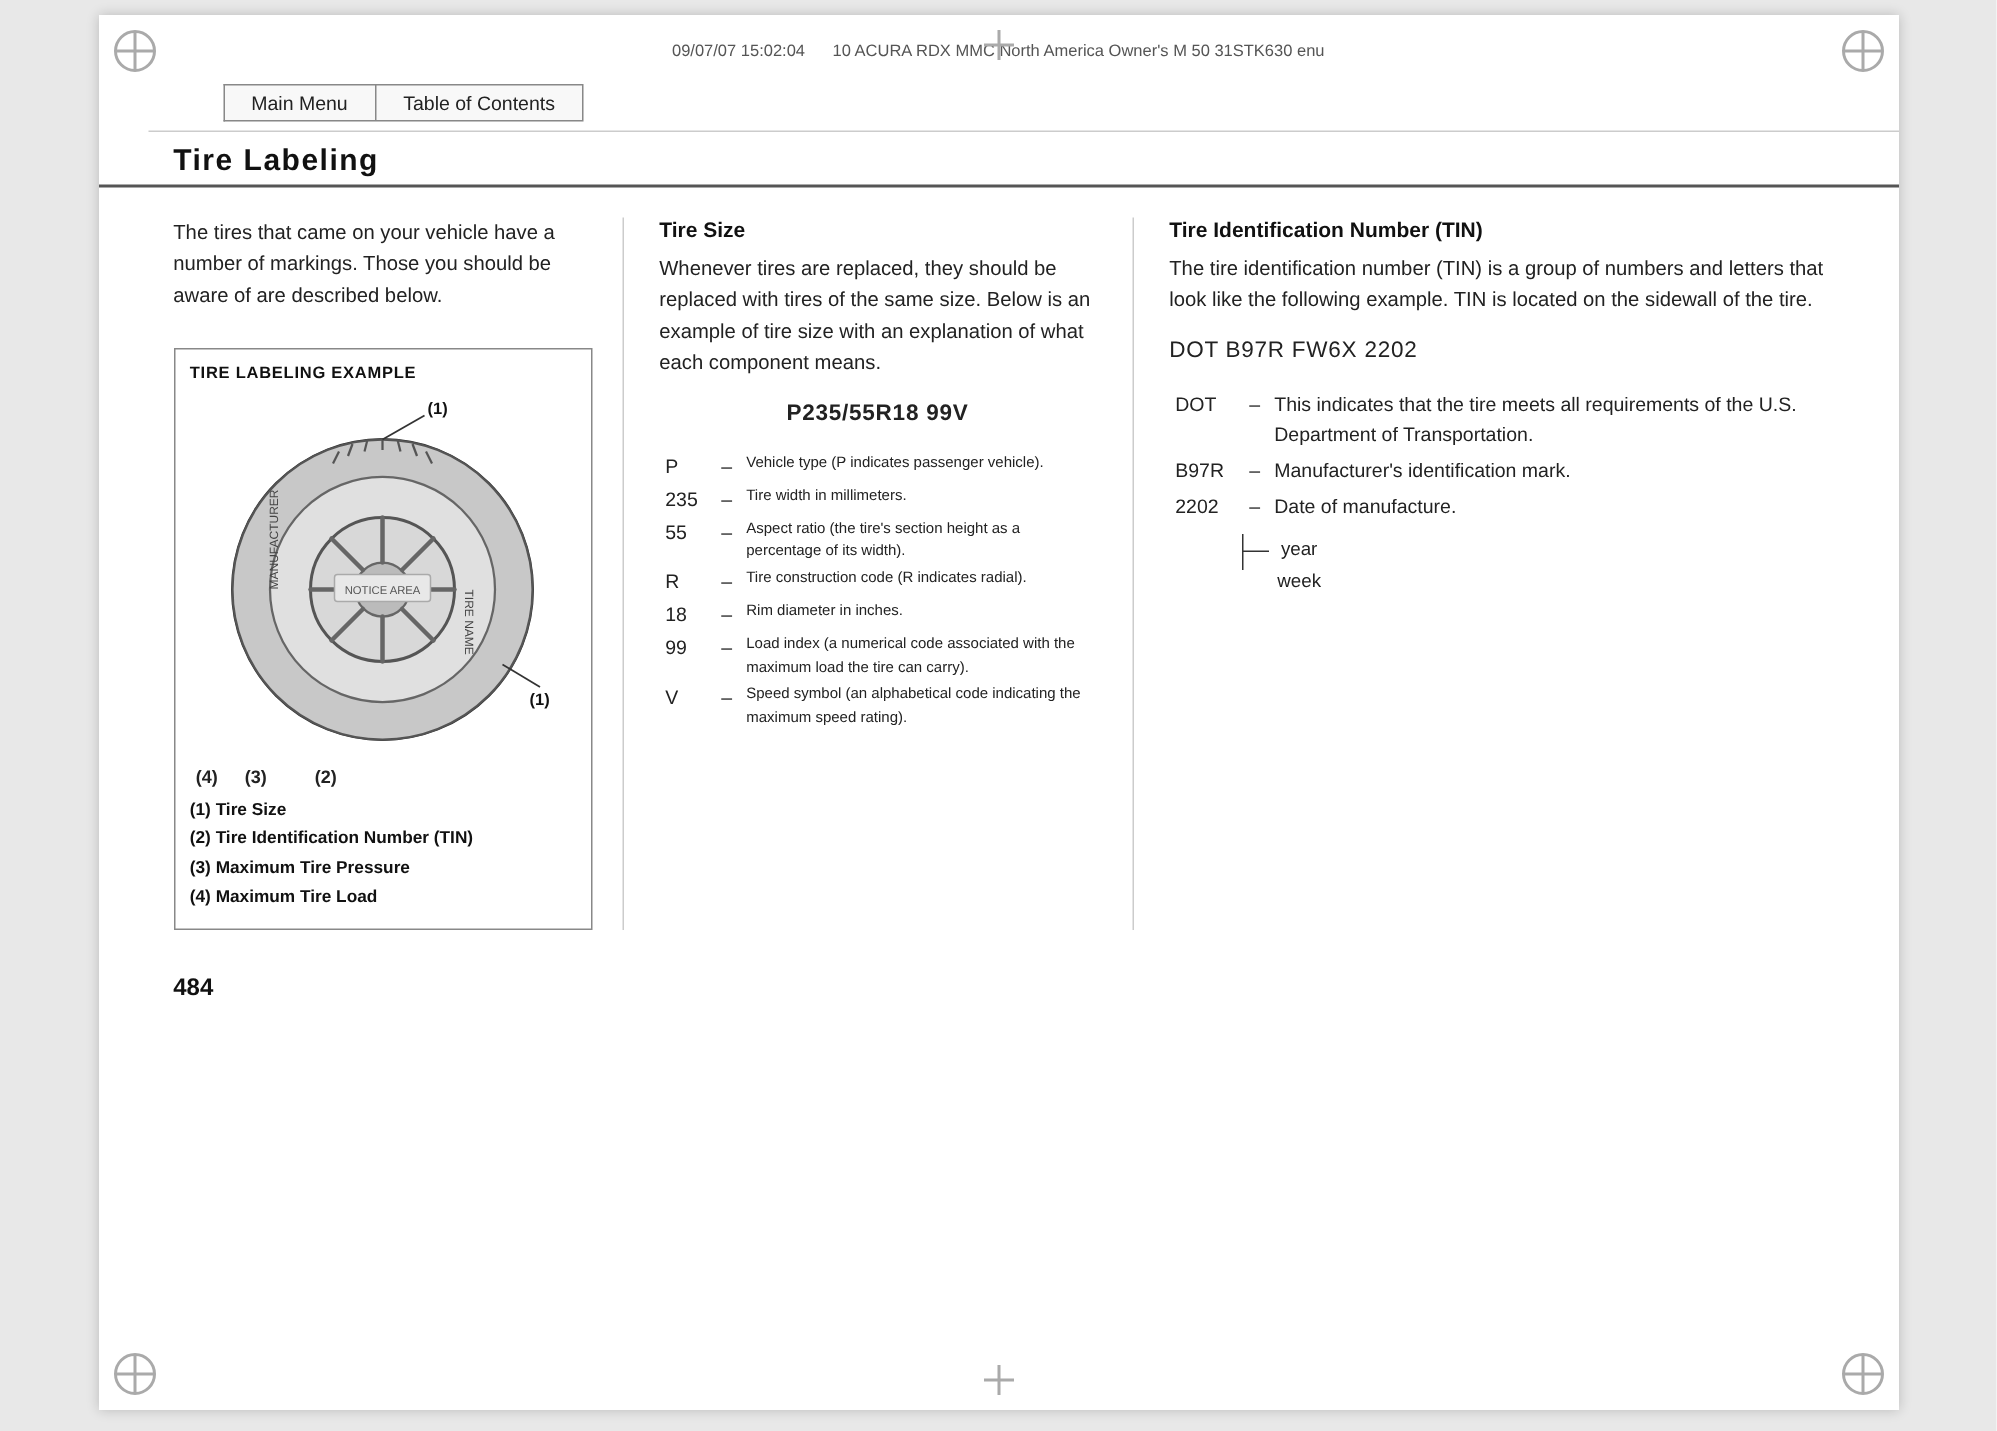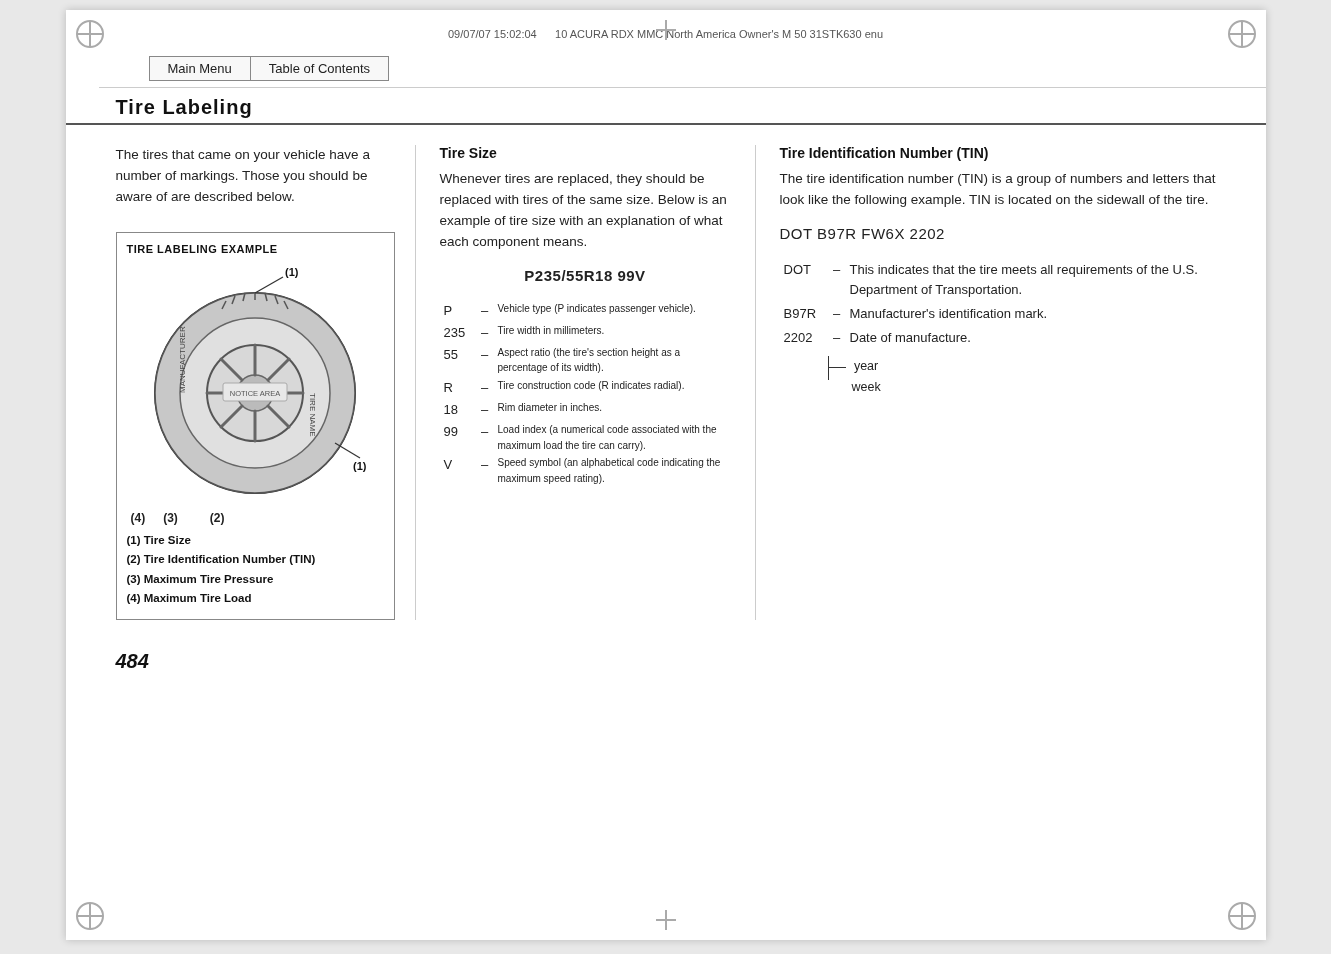--- a/index.html
+++ b/index.html
@@ -248,24 +248,23 @@
       font-size: 12.5px;
       line-height: 1.7;
       position: relative;
     }
 
     
     .page-number-area {
       padding: 10px 50px 20px 50px;
     }
     .page-number {
-      font-size: 20px;
+      font-size: 16px;
       font-weight: bold;
       color: #111;
-      font-style: italic;
     }
   </style>
 </head>
 <body>
 
 <div class="page-outer">
   <div class="page">
 
     <div class="corner-marks">
       <div class="reg-circle tl"></div>

